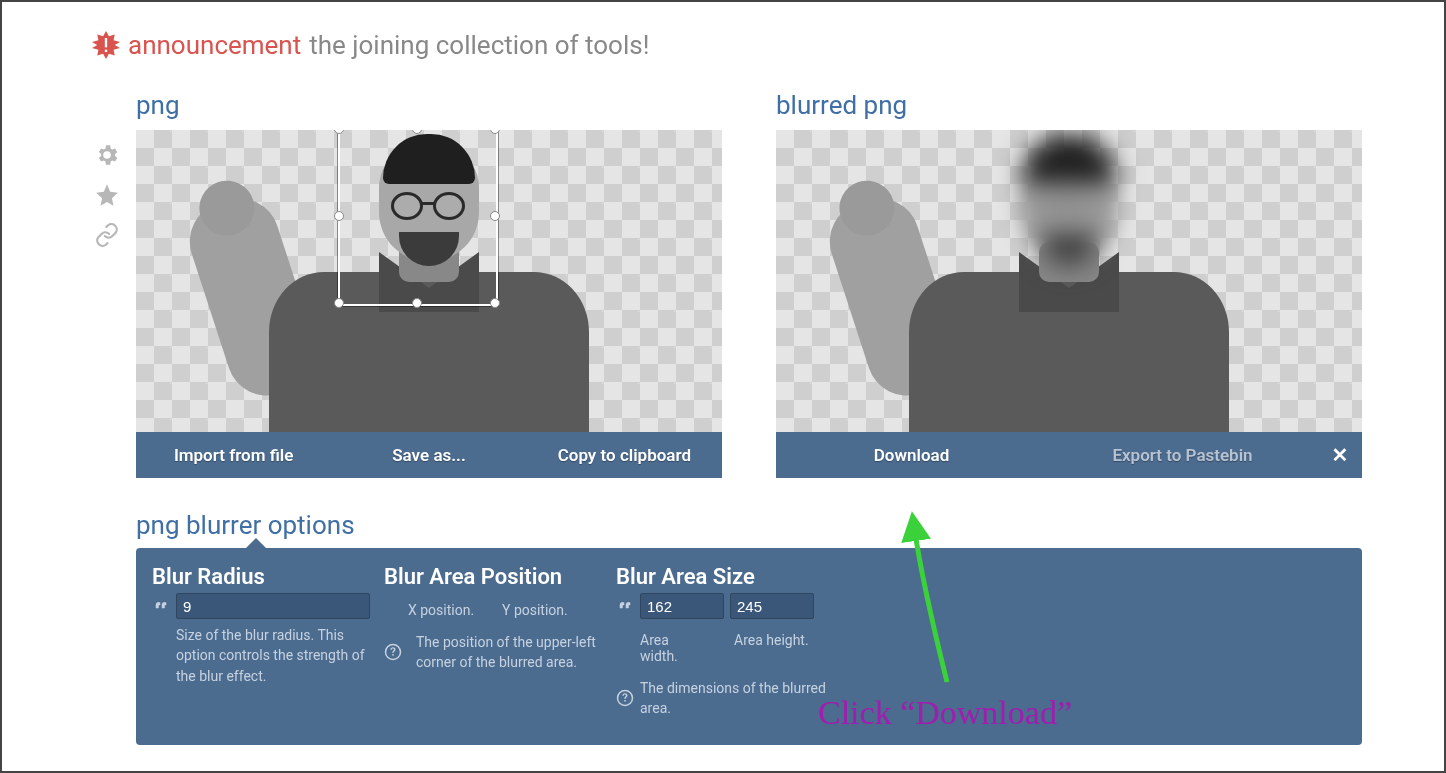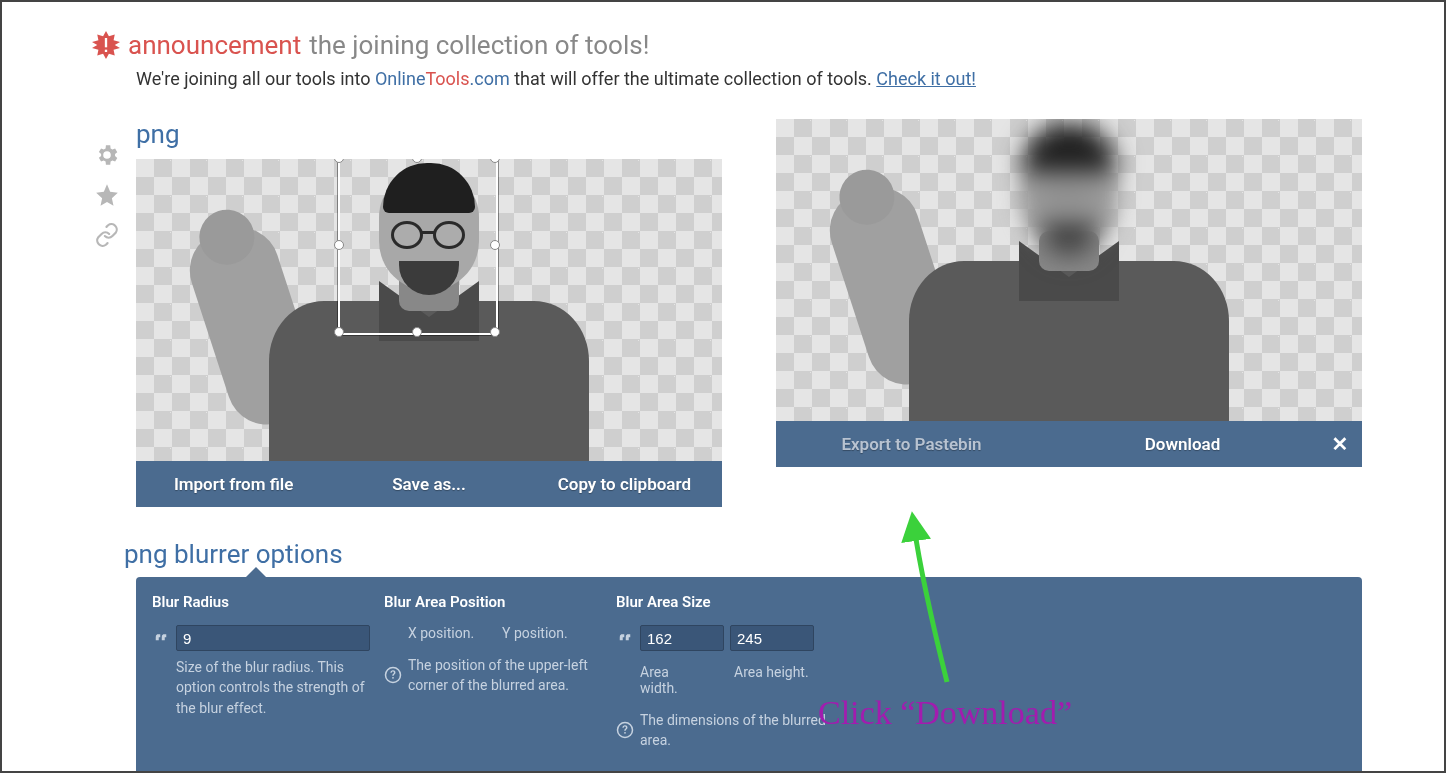--- a/index.html
+++ b/index.html
@@ -173,41 +173,41 @@
     cursor: pointer;
     text-shadow: 0 1px 1px rgba(0,0,0,0.3);
   }
   .action-bar .dim { color: #b8c3d1; }
   .close-x {
     width: 44px; text-align:center; cursor:pointer; font-size:20px;
   }
 
   .options-title {
     color:#3f6fa5; font-size:26px; font-weight:400;
-    margin: 32px 0 8px 32px;
+    margin: 32px 0 8px 44px;
   }
   .options-panel {
     margin-left: 44px;
     width: 1226px;
     background: #4b6b8f;
     border-radius: 4px;
     padding: 16px 16px 20px 16px;
     display: flex;
     gap: 14px;
     position: relative;
   }
   .options-panel::before{
     content:"";
     position:absolute; top:-10px; left:110px;
     border-left:10px solid transparent;
     border-right:10px solid transparent;
     border-bottom:10px solid #4b6b8f;
   }
   .opt-col { width: 218px; color:#fff; }
-  .opt-head { font-size:15px; font-weight:600; margin-bottom:14px; }
+  .opt-head { font-size:22px; font-weight:600; margin-bottom:4px; }
   .input-row { display:flex; align-items:center; gap:6px; margin-bottom:6px;}
   .quote-icon { width:18px; height:18px; flex-shrink:0;}
   .help-icon { width:18px; height:18px; flex-shrink:0; fill:#c6d2e0;}
   .opt-input {
     background:#3a5678; border:1px solid #2f4560; color:#fff;
     height:26px; padding:0 6px; font-size:15px; width: 100%;
     border-radius:2px;
   }
   .opt-input.small { width: 84px; }
   .opt-desc { color:#c6d2e0; font-size:14px; line-height:1.45; margin-left:24px;}
@@ -235,23 +235,20 @@
 
   <div class="announcement">
     <div class="announcement-row1">
       <svg class="burst" viewBox="0 0 24 24">
         <polygon fill="#d9534f" points="12,0 14.5,4.5 19.5,3 18.5,8 24,9.5 19.5,12 24,14.5 18.5,16 19.5,21 14.5,19.5 12,24 9.5,19.5 4.5,21 5.5,16 0,14.5 4.5,12 0,9.5 5.5,8 4.5,3 9.5,4.5"></polygon>
         <rect x="11" y="6" width="2" height="8" fill="#fff"></rect>
         <rect x="11" y="16" width="2" height="2" fill="#fff"></rect>
       </svg>
       <span class="ann-title">announcement</span>
       <span class="ann-sub">the joining collection of tools!</span>
-    </div>
-    <div class="announcement-row2">
-      <span>We're joining all our tools into </span><span class="online">Online</span><span class="tools">Tools</span><span class="dotcom">.com</span><span> that will offer the ultimate collection of tools. </span><span class="checkit">Check it out!</span>
     </div>
   </div>
 
   <div class="sidebar">
     <svg class="side-icon" viewBox="0 0 24 24">
         <path d="M19.4 13a7.8 7.8 0 000-2l2.1-1.6-2-3.4-2.5 1a7.6 7.6 0 00-1.7-1L15 3h-4l-.3 2.9a7.6 7.6 0 00-1.7 1l-2.5-1-2 3.4L6.6 11a7.8 7.8 0 000 2l-2.1 1.6 2 3.4 2.5-1a7.6 7.6 0 001.7 1L11 21h4l.3-2.9a7.6 7.6 0 001.7-1l2.5 1 2-3.4zM12 15.5A3.5 3.5 0 1115.5 12 3.5 3.5 0 0112 15.5z"></path>
       </svg>
     <svg class="side-icon" viewBox="0 0 24 24">
         <path d="M12 2l2.9 6.9L22 10l-5.5 4.9L18 22l-6-3.6L6 22l1.5-7.1L2 10l7.1-1.1z"></path>
       </svg>
@@ -294,42 +291,43 @@
         </div>
       </div>
       <div class="action-bar">
         <div class="act">Import from file</div>
         <div class="act">Save as...</div>
         <div class="act">Copy to clipboard</div>
       </div>
     </div>
 
     <div class="panel">
+      <div class="panel-title">blurred png</div>
       <div class="canvas-area">
         <div class="person blurred">
           <div class="arm">
               <div class="hand"></div>
             </div>
           <div class="torso"></div>
           <div class="collar"></div>
           <div class="neck"></div>
           <div class="head">
             <div class="hair"></div>
             <div class="glasses">
                 <div class="lens l"></div>
                 <div class="lens r"></div>
                 <div class="bridge"></div>
               </div>
             <div class="beard"></div>
           </div>
         </div>
       </div>
       <div class="action-bar">
+        <div class="act">Download</div>
         <div class="act dim">Export to Pastebin</div>
-        <div class="act">Download</div>
         <div class="close-x">✕</div>
       </div>
     </div>
   </div>
 
   <div class="options-title">png blurrer options</div>
   <div class="options-panel">
 
     <div class="opt-col">
       <div class="opt-head">Blur Radius</div>
@@ -346,21 +344,21 @@
       <div class="opt-head">Blur Area Position</div>
       <div class="sublabels">
         <span>X position.</span>
         <span>Y position.</span>
       </div>
       <div class="input-row" style="margin-top:14px">
         <svg class="help-icon" viewBox="0 0 24 24">
             <circle cx="12" cy="12" r="10" fill="none" stroke="#c6d2e0" stroke-width="2"></circle>
             <path fill="#c6d2e0" d="M12 17h0a1.2 1.2 0 110-2.4A1.2 1.2 0 0112 17zm1-4h-2v-.5c0-1 .5-1.6 1.3-2.2.6-.5 1-1 1-1.6 0-.8-.6-1.4-1.5-1.4S10.3 8 10.3 9H8.5c0-2 1.5-3.3 3.5-3.3s3.3 1.2 3.3 3c0 1.2-.6 2-1.5 2.7-.6.5-.8.8-.8 1.3z"></path>
           </svg>
-        <div class="opt-desc" style="margin-left:0">The position of the upper-left corner of the blurred area.</div>
+        <div class="opt-desc" style="margin-left:8px">The position of the upper-left corner of the blurred area.</div>
       </div>
     </div>
 
     <div class="opt-col">
       <div class="opt-head">Blur Area Size</div>
       <div class="input-row">
         <svg class="quote-icon" viewBox="0 0 24 24" fill="#c6d2e0">
             <path d="M7 7h4v4H9v4H5V11a4 4 0 012-4zm8 0h4v4h-2v4h-4V11a4 4 0 012-4z"></path>
           </svg>
         <input class="opt-input small" value="162" style="">

